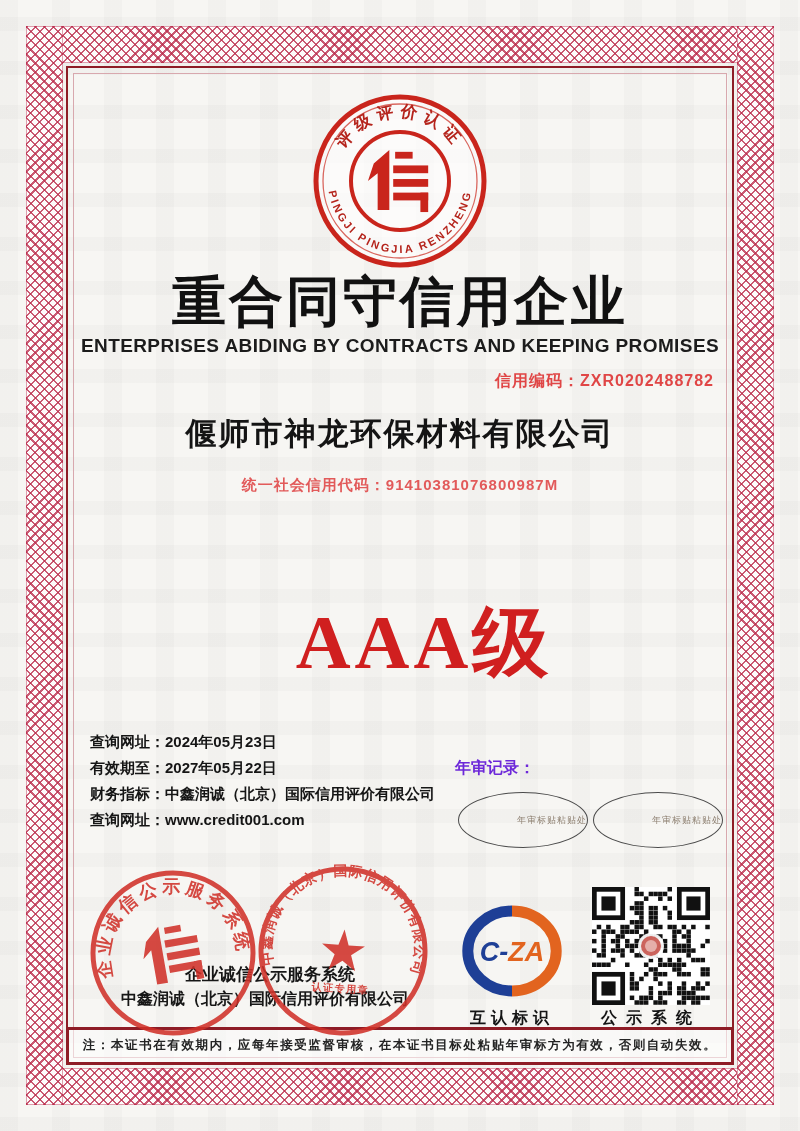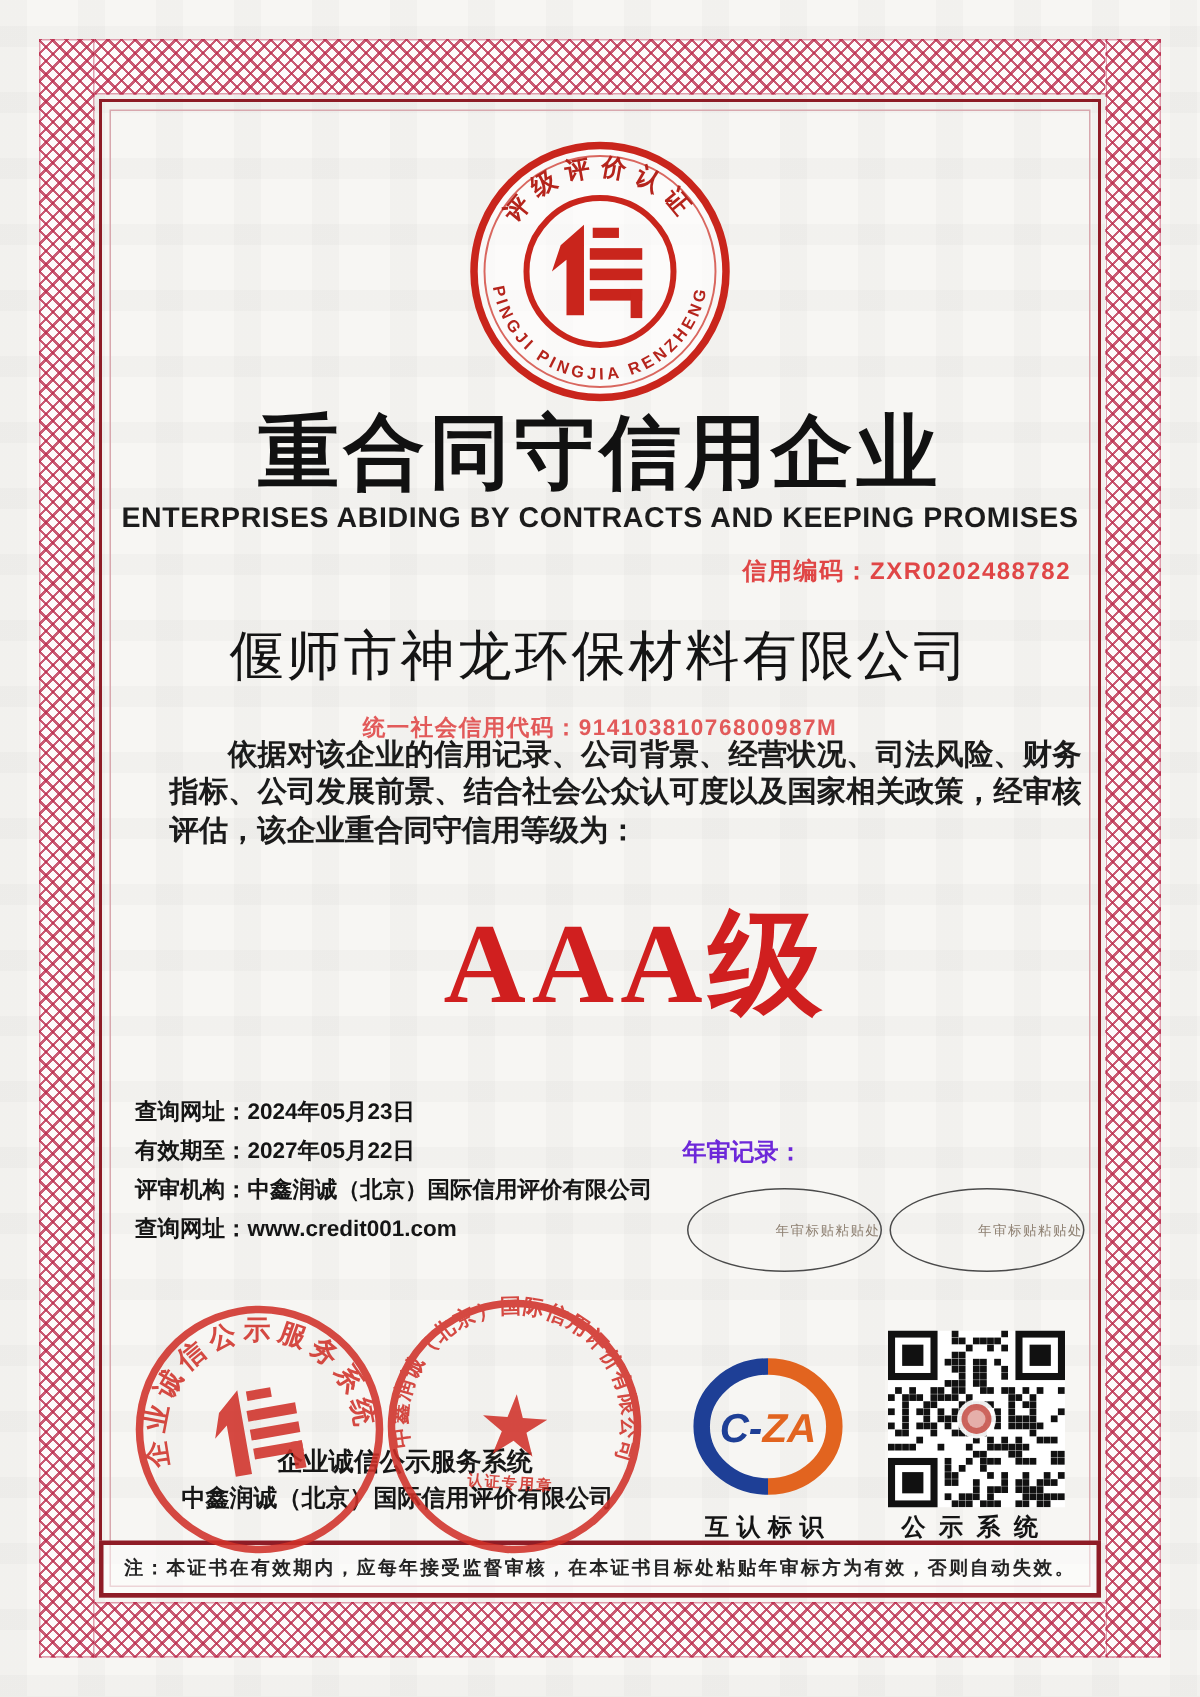--- a/index.html
+++ b/index.html
@@ -23,21 +23,21 @@
   .frame{position:absolute;inset:66px;border:2.5px solid #8e1c26;pointer-events:none;}
   .frame-inner{position:absolute;inset:73px;border:1px solid #d8a8ae;pointer-events:none;}
 
   .abs{position:absolute;}
   .center{text-align:center;width:100%;left:0;}
 
   .emblem{left:310px;top:94px;width:180px;height:174px;}
   .title-cn{top:266px;font-size:54px;font-weight:bold;letter-spacing:3px;color:#111;}
   .title-en{top:335px;font-size:19px;font-weight:bold;letter-spacing:.4px;color:#1c1c1c;}
   .credit-line{top:371px;right:86px;font-size:16px;font-weight:bold;color:#e04646;letter-spacing:1px;}
-  .company{top:413px;font-size:36px;font-weight:normal;letter-spacing:2px;color:#141414;}
+  .company{top:413px;font-size:31px;font-weight:bold;letter-spacing:2px;color:#141414;}
   .uscc{top:476px;font-size:15px;font-weight:bold;color:#e25a5a;letter-spacing:1px;}
   .statement{top:491px;left:113px;width:608px;font-size:19.5px;font-weight:bold;
              line-height:1.3;text-align:justify;text-indent:2em;color:#1b1b1b;}
   .grade{top:592px;font-size:76px;font-weight:bold;color:#d01f1f;letter-spacing:4px;
          font-family:"Liberation Serif","DejaVu Serif",serif;margin-left:24px;}
   .details{left:90px;top:733px;font-size:15px;font-weight:bold;color:#151515;}
   .details .row{margin-bottom:8px;line-height:18px;}
   .annual-label{left:455px;top:758px;font-size:16px;font-weight:bold;color:#6d28d9;}
   .oval{top:792px;width:128px;height:54px;border:1.5px solid #4a4a4a;border-radius:50%;
         display:flex;align-items:center;justify-content:flex-end;background:transparent;}
@@ -111,28 +111,27 @@
 
   <div class="abs credit-line">
     <span>信用编码：</span><span>ZXR0202488782</span>
   </div>
 
   <div class="abs center company">偃师市神龙环保材料有限公司</div>
   <div class="abs center uscc">
     <span>统一社会信用代码：</span><span>91410381076800987M</span>
   </div>
 
-  <div class="abs statement">依据对该企业的信用记录、公司背景、经营状况、司法风险、财务指标、公司发展前景、结合社会公众认可度以及国家相关政策，经审核评估，该企业重合同守信用等级为：</div>
 
   <div class="abs center grade">AAA级</div>
 
   <div class="abs details">
     <div class="row"><span>查询网址：</span><span>2024年05月23日</span></div>
     <div class="row"><span>有效期至：</span><span>2027年05月22日</span></div>
-    <div class="row"><span>评审机构：</span><span>中鑫润诚（北京）国际信用评价有限公司</span></div>
+    <div class="row"><span>财务指标：</span><span>中鑫润诚（北京）国际信用评价有限公司</span></div>
     <div class="row"><span>查询网址：</span><span>www.credit001.com</span></div>
   </div>
 
   <div class="abs annual-label">年审记录：</div>
   <div class="abs oval o1">
       <span>年审标贴粘贴处</span>
     </div>
   <div class="abs oval o2">
       <span>年审标贴粘贴处</span>
     </div>

